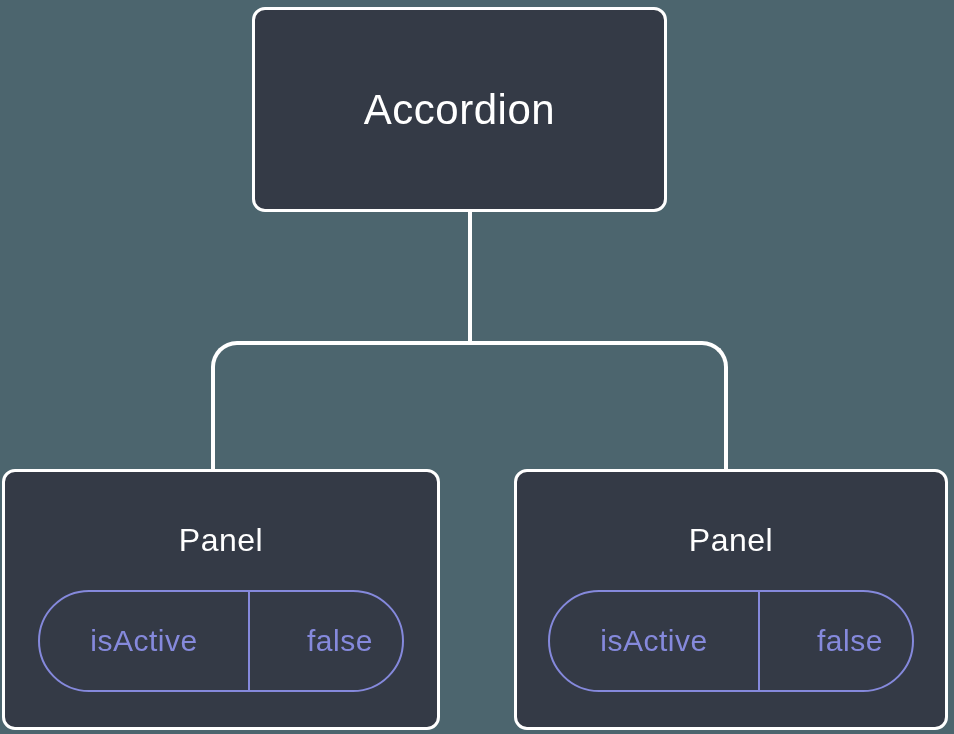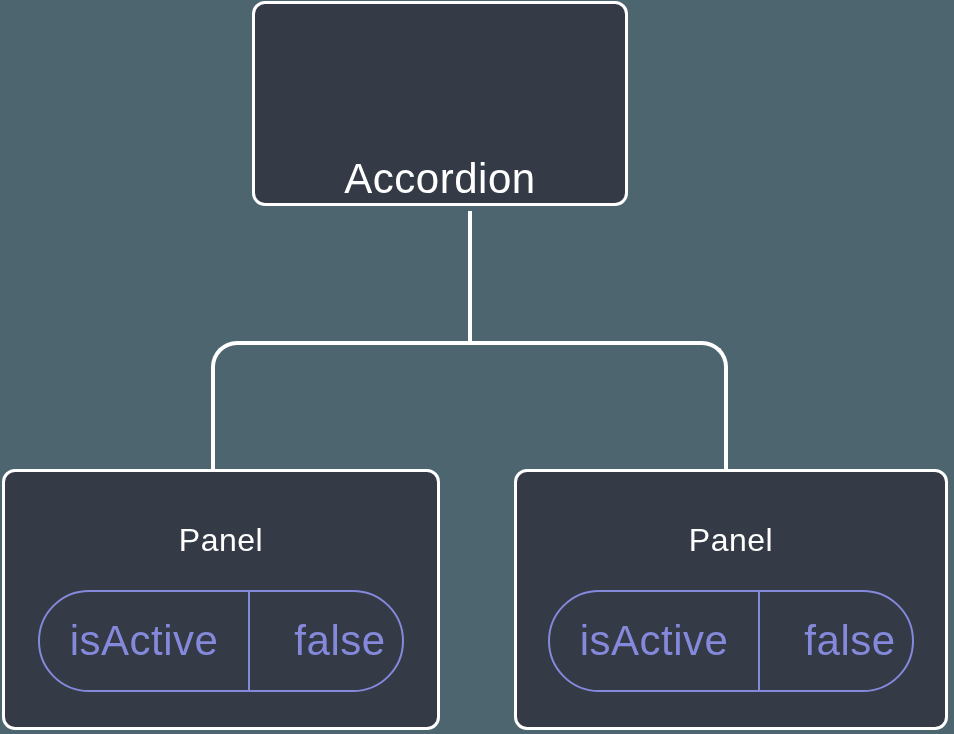--- a/index.html
+++ b/index.html
@@ -26,23 +26,23 @@
   .node {
     position: absolute;
     background: var(--card);
     border: 3px solid var(--card-border);
     border-radius: 13px;
     display: flex;
     flex-direction: column;
     align-items: center;
   }
   .node-root {
-    left: 252px; top: 1px;
-    width: 376px; height: 205px;
-    justify-content: flex-end;
+    left: 252px; top: 7px;
+    width: 415px; height: 205px;
+    justify-content: center;
   }
   .node-label {
     color: var(--text-white);
     font-size: 42px;
     font-weight: 500;
     letter-spacing: 0.5px;
     text-align: center;
   }
   .connector-stem {
     position: absolute;
@@ -88,21 +88,21 @@
   .state-value-cell {
     flex: 1;
     height: 100%;
     display: flex;
     align-items: center;
     justify-content: center;
     padding-left: 28px;
   }
   .state-text {
     color: var(--accent-purple);
-    font-size: 42px;
+    font-size: 30px;
     font-weight: 400;
     letter-spacing: 0.5px;
   }
 </style>
 </head>
 <body>
 
 <div class="canvas">
 
   <div class="node node-root">

